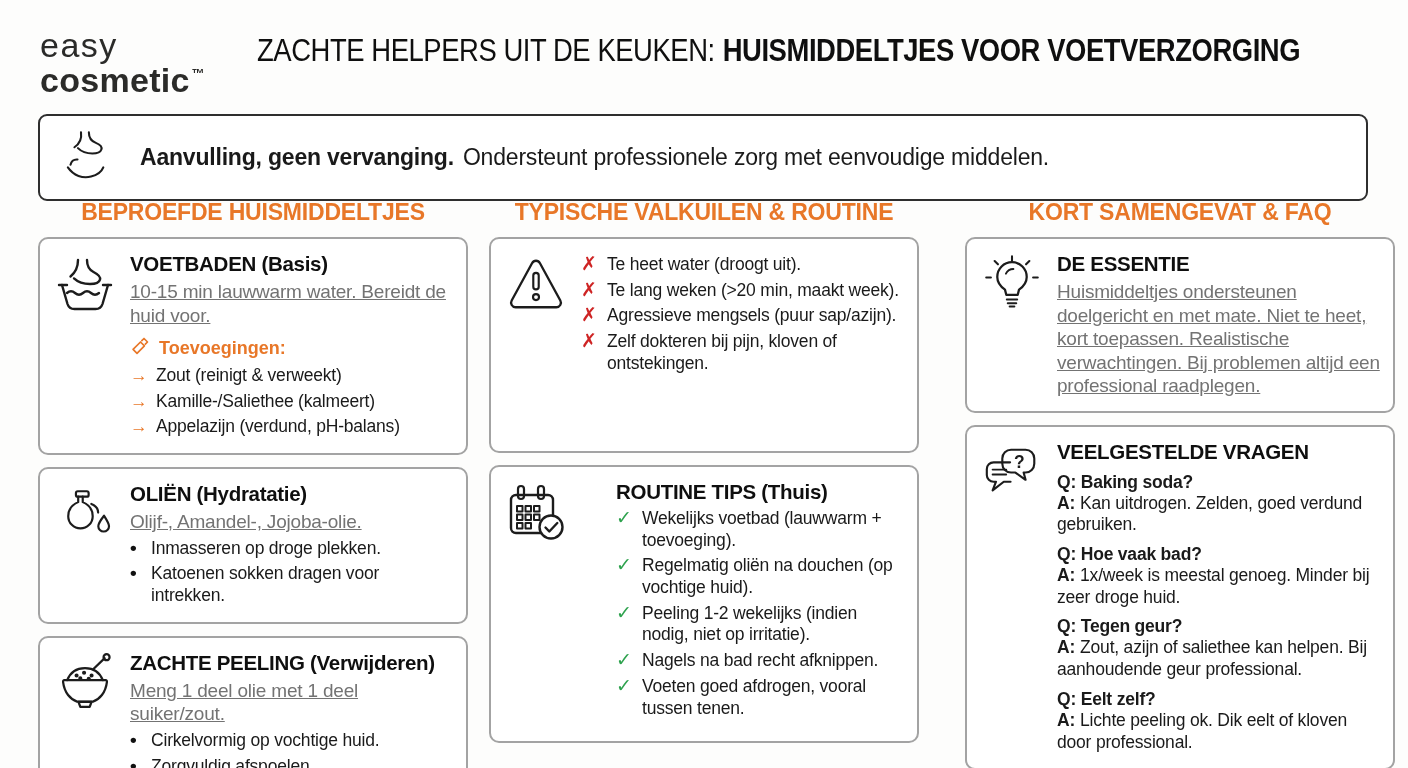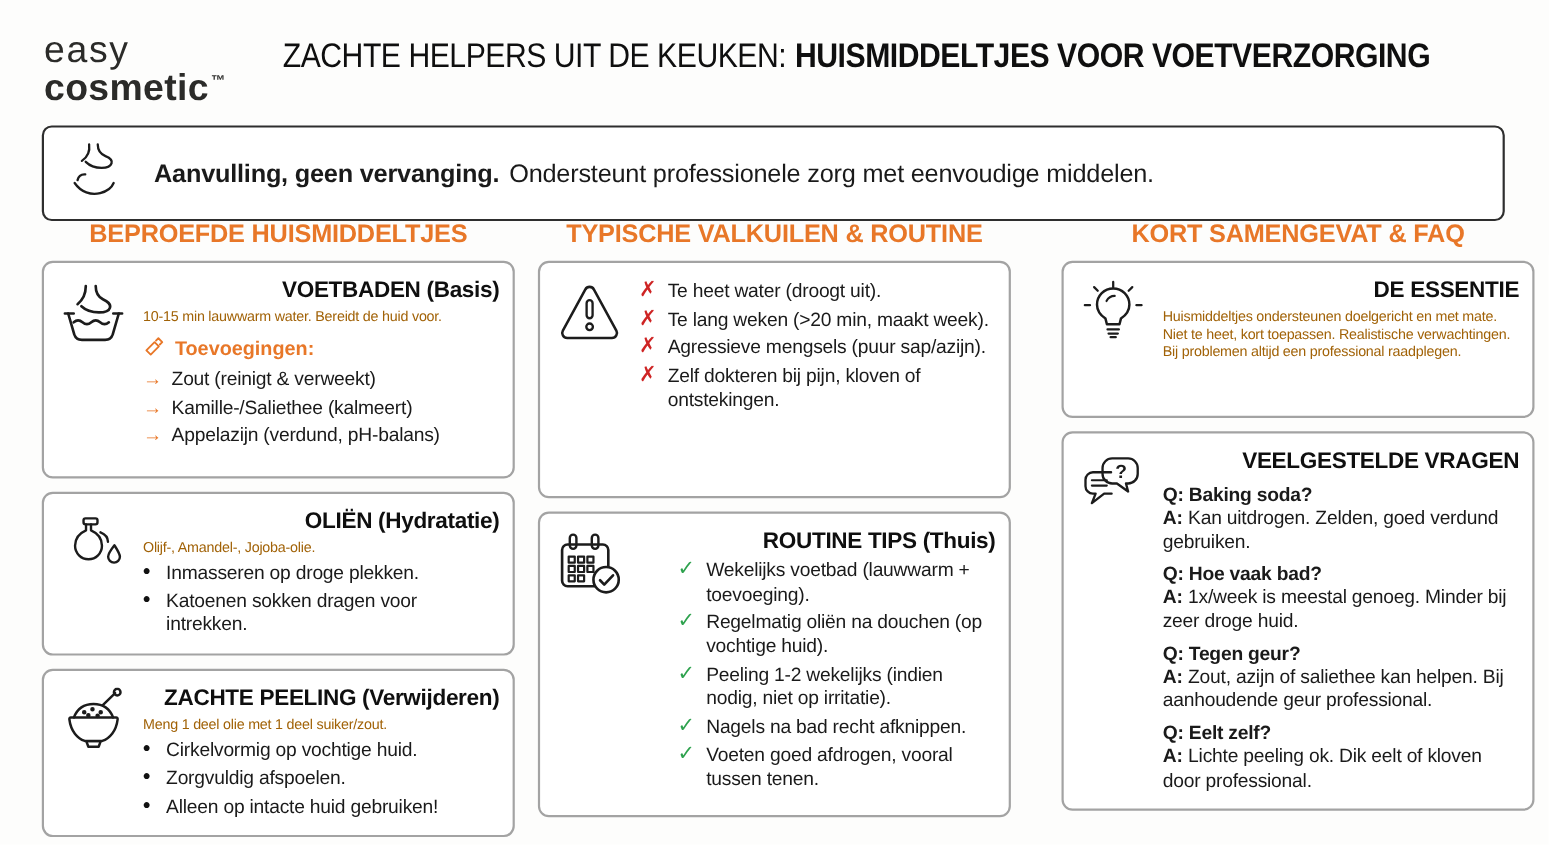--- a/index.html
+++ b/index.html
@@ -30,22 +30,22 @@
   .col{position:absolute;top:199px;width:430px;}
   .col-1{left:38px;} .col-2{left:489px;} .col-3{left:965px;}
   .col-header{font-size:23px;font-weight:800;text-align:center;margin:0 0 11px;
               letter-spacing:-.2px;color:#E87728;}
 
   
   .card{border:2px solid #a3a3a3;border-radius:10px;background:#fff;display:flex;gap:12px;
         padding:11px 12px;box-sizing:border-box;margin-bottom:12px;}
   .icon-col{flex:0 0 66px;display:flex;justify-content:center;align-items:flex-start;padding-top:4px;}
   .card-content{flex:1;min-width:0;}
-  .card-title{font-size:20.5px;font-weight:800;letter-spacing:-.3px;margin:2px 0 4px;color:#0f0f0f;text-align:right;}
-  .card-body{font-size:13px;line-height:1.24;letter-spacing:-.2px;margin:0 0 2px;color:#a16207;}
+  .card-title{font-size:20.5px;font-weight:800;letter-spacing:-.3px;margin:2px 0 4px;color:#0f0f0f;}
+  .card-body{font-size:19px;line-height:1.24;letter-spacing:-.2px;margin:0 0 2px;color:#737373;text-decoration:underline;}
   .sub-header{display:flex;align-items:center;gap:8px;color:#E87728;font-weight:800;
               font-size:18px;margin:8px 0 3px;}
   .item{display:flex;font-size:17.5px;line-height:1.24;letter-spacing:-.2px;margin:4px 0;}
   .marker{flex:0 0 26px;font-weight:700;}
   .m-arrow{color:#E87728;}
   .m-dot{color:#111;flex-basis:21px;font-size:19px;line-height:1.05;}
   .m-cross{color:#CE2424;font-weight:900;font-size:19px;line-height:1.05;}
   .m-check{color:#2EA24E;font-weight:900;font-size:19px;line-height:1.05;}
   .faq-q{font-size:17.5px;font-weight:800;letter-spacing:-.2px;margin:8px 0 0;}
   .faq-a{font-size:17.5px;line-height:1.24;letter-spacing:-.2px;margin:0;}

